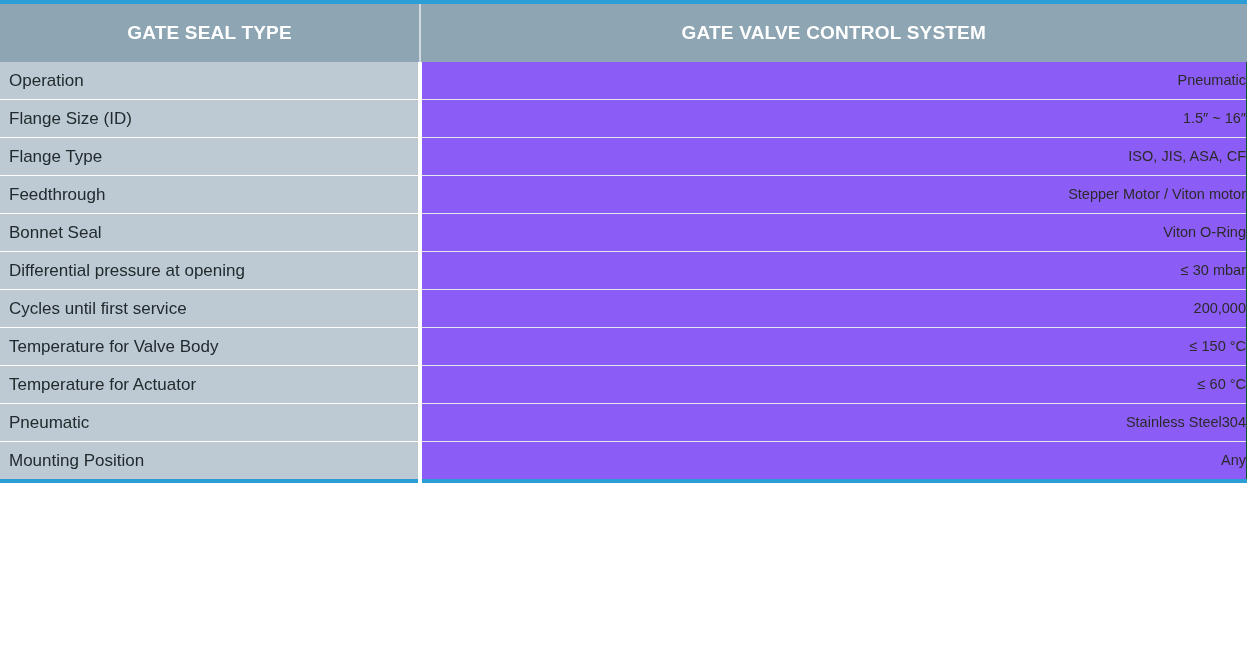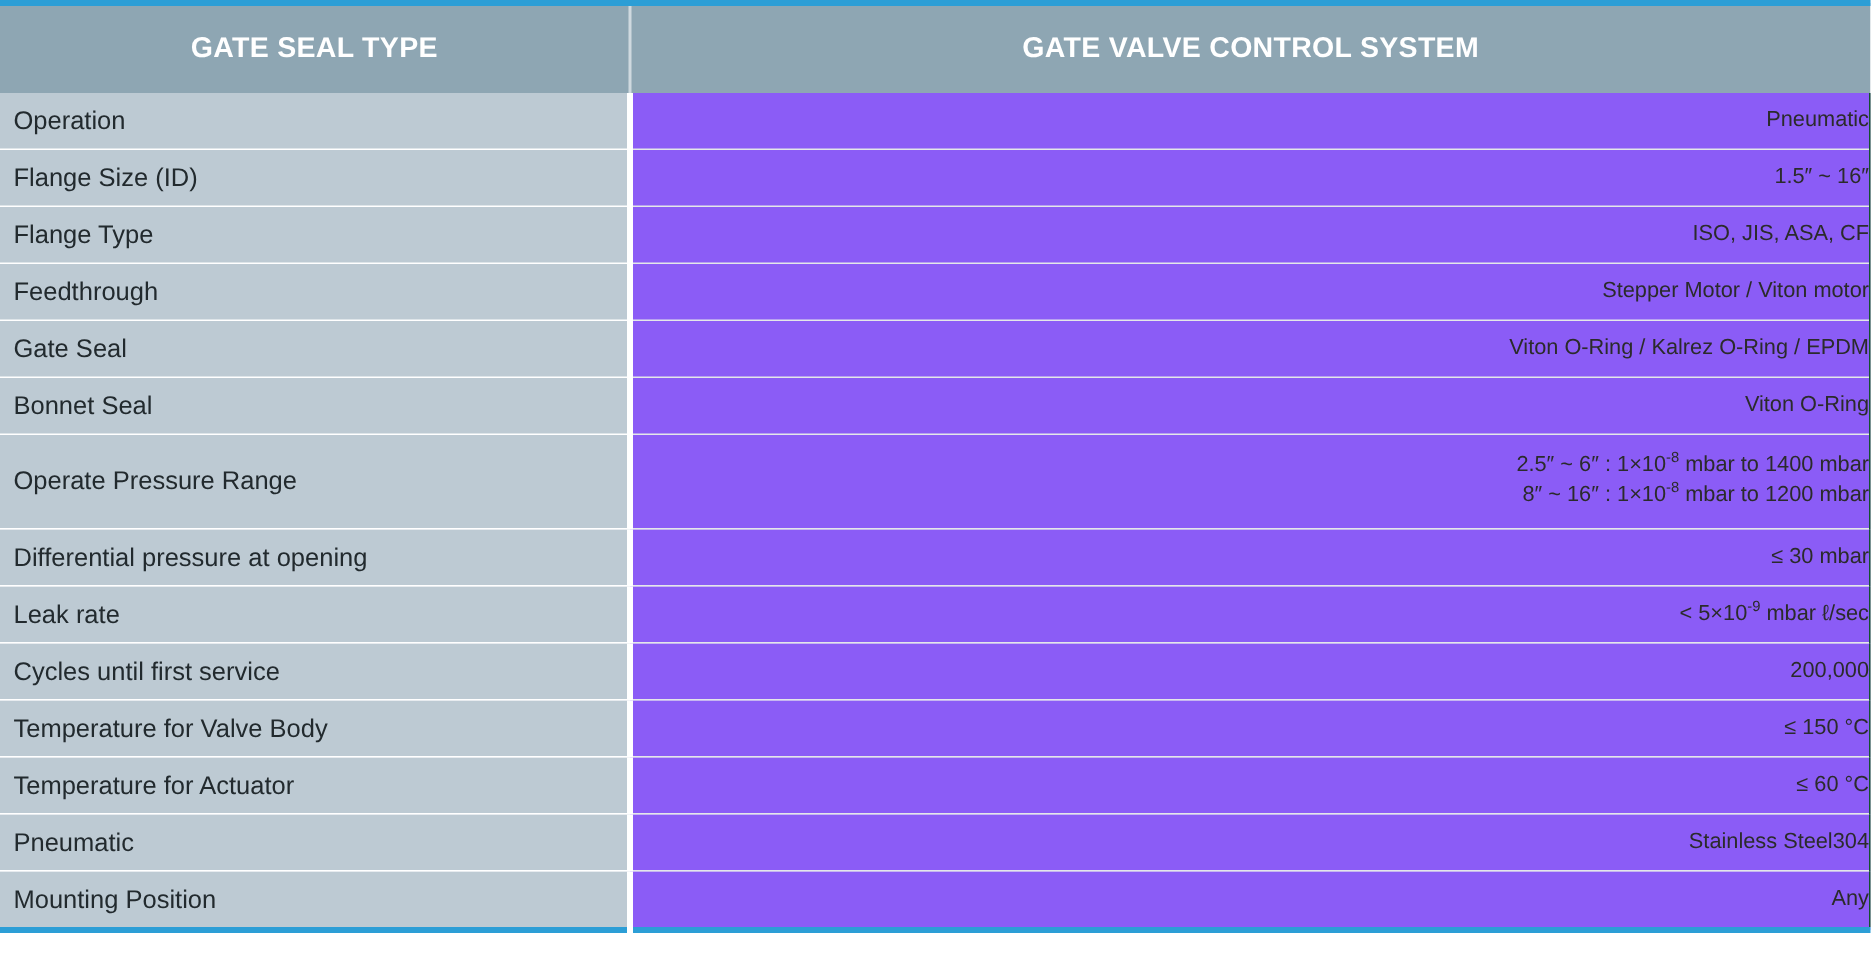--- a/index.html
+++ b/index.html
@@ -125,48 +125,33 @@
       <tr>
         <td class="label-cell">Flange Type</td>
         <td class="value-cell">ISO, JIS, ASA, CF</td>
       </tr>
 
       <tr>
         <td class="label-cell">Feedthrough</td>
         <td class="value-cell">Stepper Motor / Viton motor</td>
       </tr>
 
-      <tr>
-        <td class="label-cell">Gate Seal</td>
-        <td class="value-cell">Viton O-Ring / Kalrez O-Ring / EPDM</td>
-      </tr>
 
       <tr>
         <td class="label-cell">Bonnet Seal</td>
         <td class="value-cell">Viton O-Ring</td>
       </tr>
 
-      <tr class="tall">
-        <td class="label-cell">Operate Pressure Range</td>
-        <td class="value-cell">
-          <span class="value-line"><span>2.5″ ~ 6″ : 1×10</span><sup>-8</sup><span> mbar to 1400 mbar</span></span>
-          <span class="value-line"><span>8″ ~ 16″ : 1×10</span><sup>-8</sup><span> mbar to 1200 mbar</span></span>
-        </td>
-      </tr>
 
       <tr>
         <td class="label-cell">Differential pressure at opening</td>
         <td class="value-cell">≤ 30 mbar</td>
       </tr>
 
 
-      <tr>
-        <td class="label-cell">Leak rate</td>
-        <td class="value-cell"><span>&lt; 5×10</span><sup>-9</sup><span> mbar ℓ/sec</span></td>
-      </tr>
 
       <tr>
         <td class="label-cell">Cycles until first service</td>
         <td class="value-cell">200,000</td>
       </tr>
 
       <tr>
         <td class="label-cell">Temperature for Valve Body</td>
         <td class="value-cell">≤ 150 °C</td>
       </tr>

